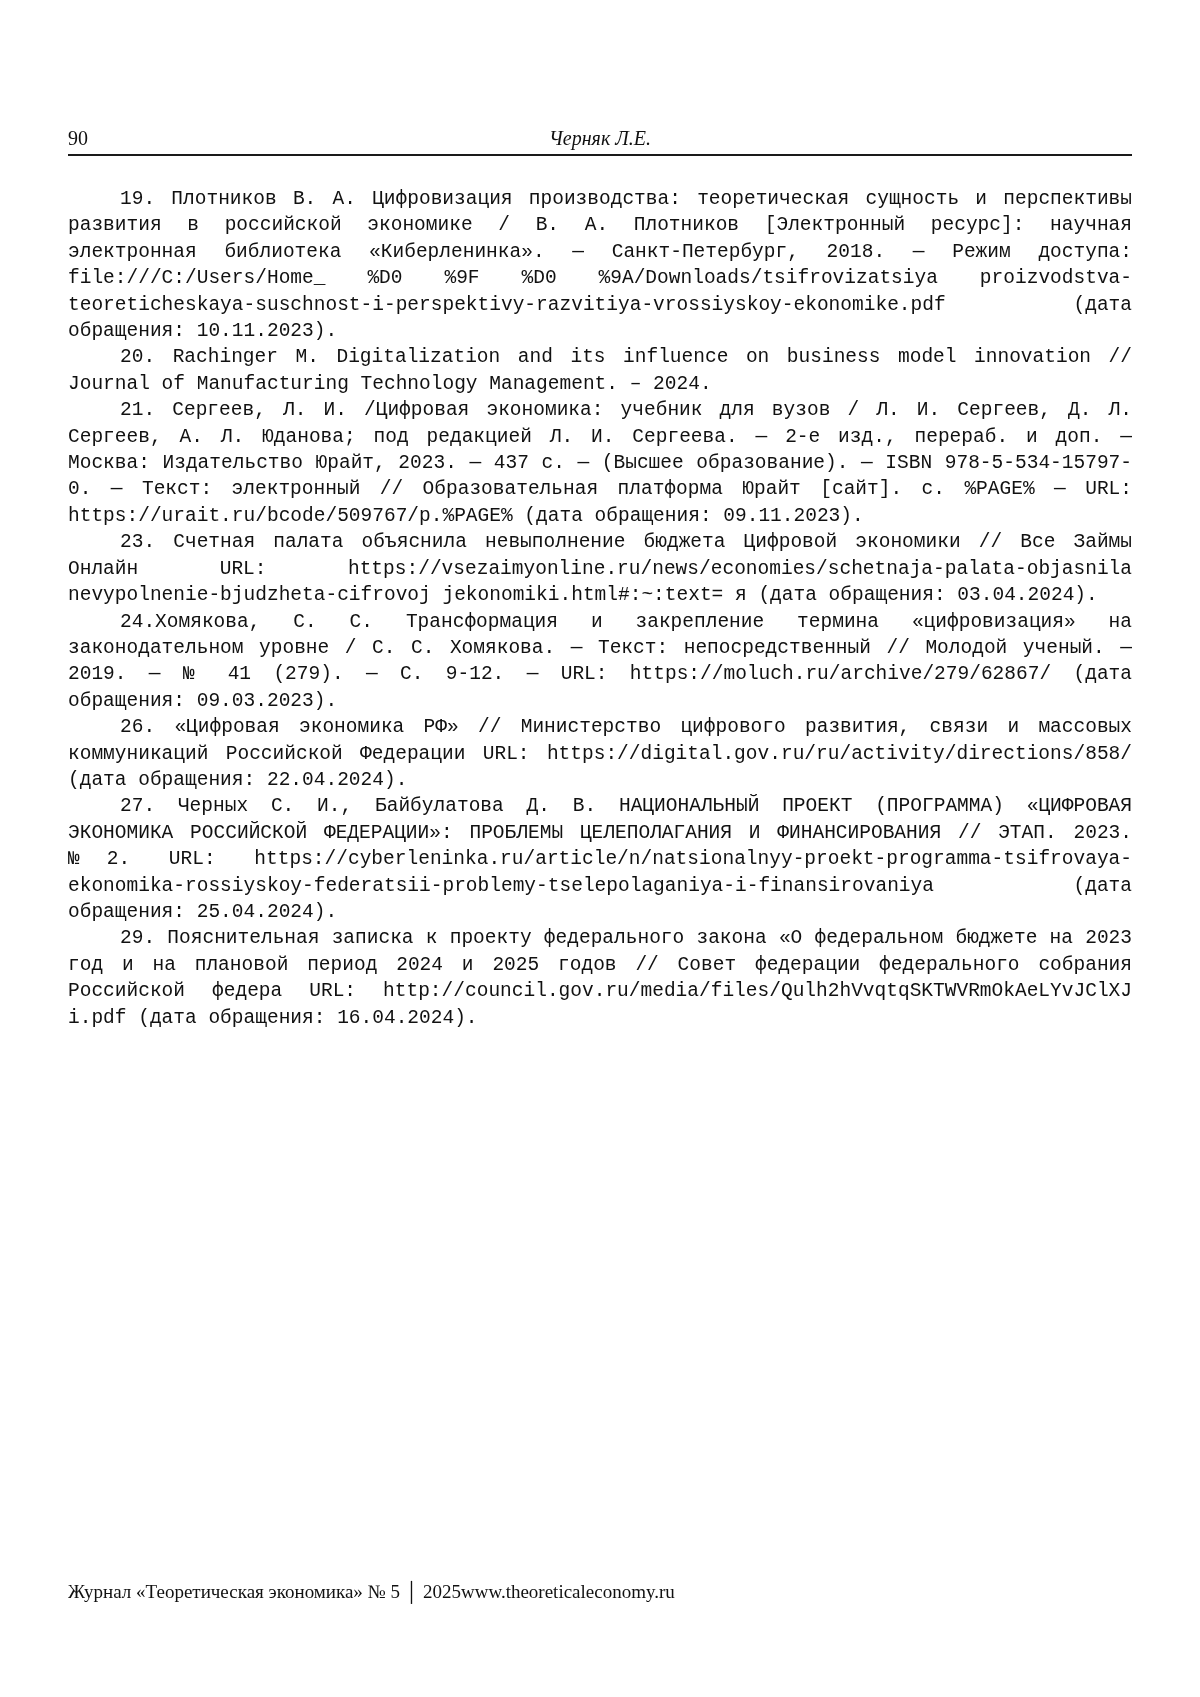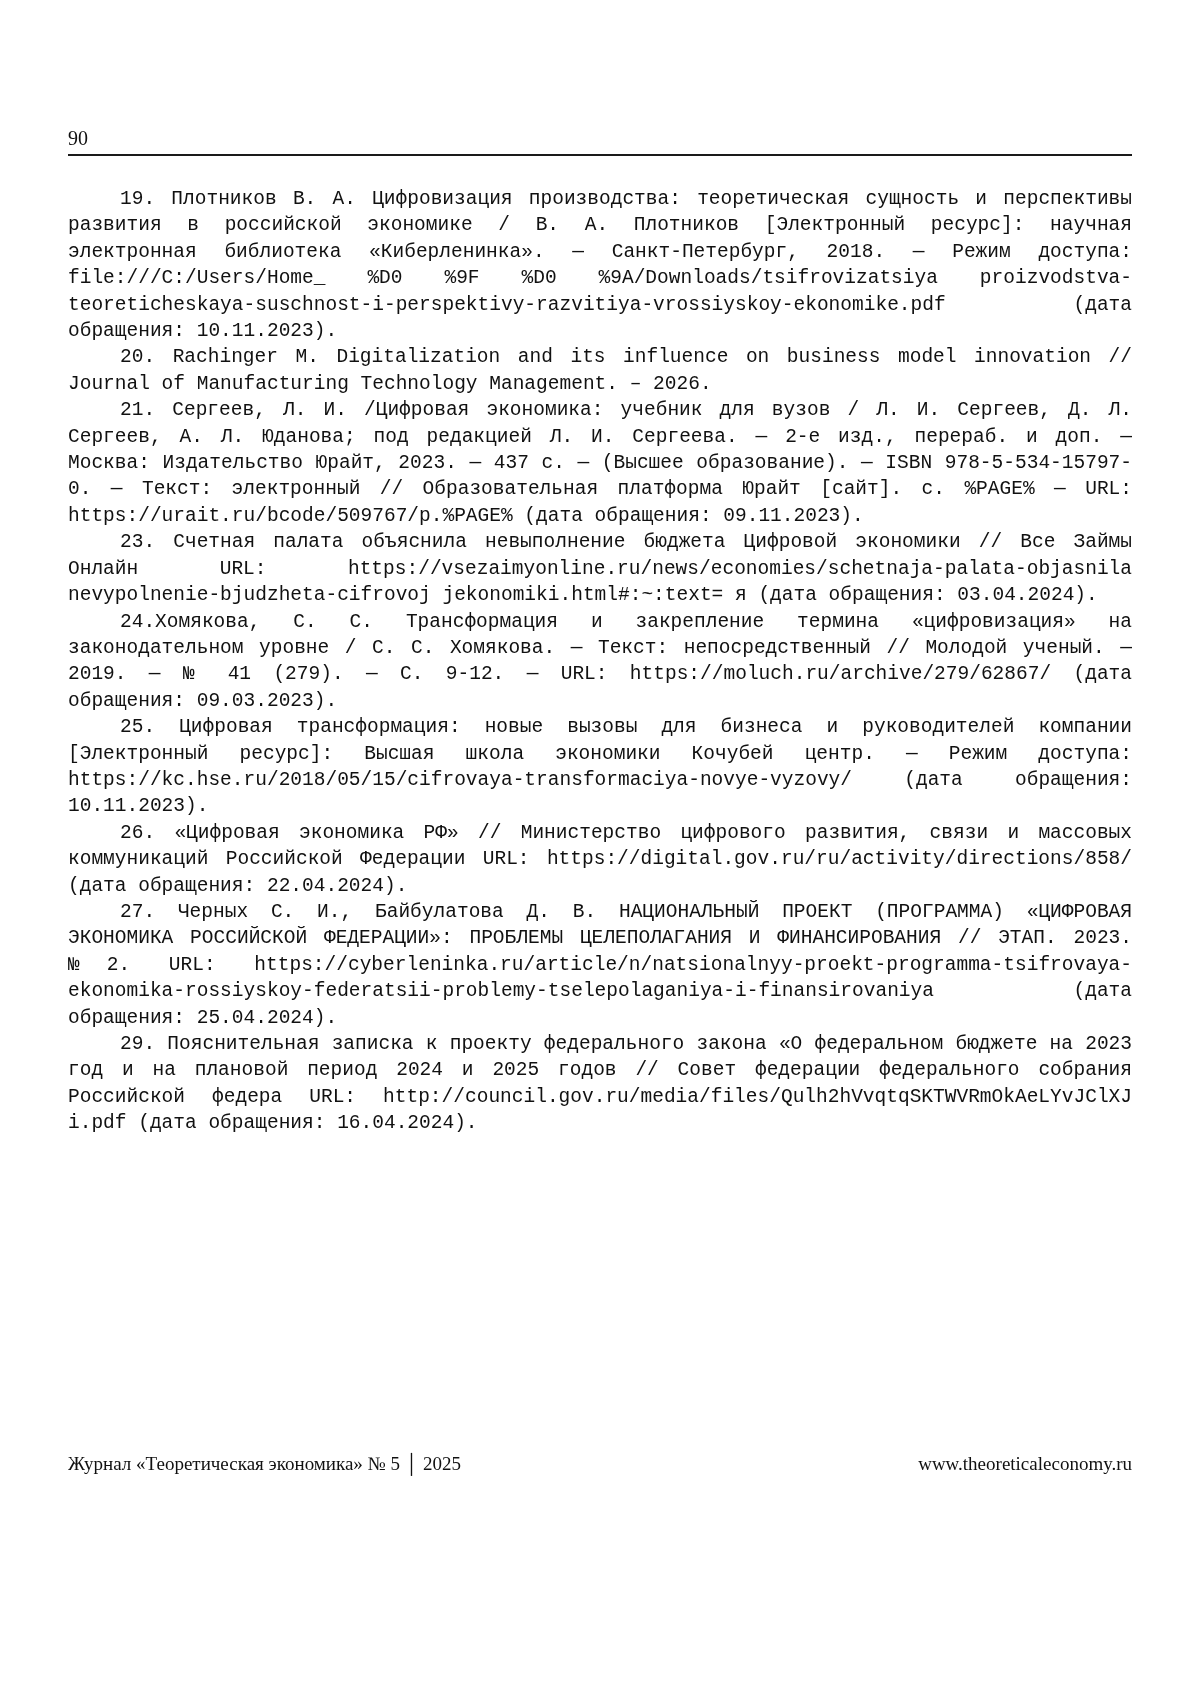--- a/index.html
+++ b/index.html
@@ -49,48 +49,47 @@
     font-size: 19.5px;
     line-height: 26.4px;
     text-align: justify;
     text-indent: 52px;
     overflow-wrap: break-word;
     word-break: break-word;
     font-family: Liberation Mono, monospace;
   }
   .footer {
     position: absolute;
-    top: 1452px;
+    top: 1580px;
     left: 68px;
     right: 68px;
     display: flex;
-    justify-content: space-between;
     align-items: baseline;
   }
   .footer-left, .footer-right {
     font-size: 19px;
     line-height: 24px;
   }
 </style>
 </head>
 <body>
 
 <div class="page">
 
   <div class="header">
     <span class="page-number">90</span>
+    <span class="running-title">Черняк Л.Е.</span>
   </div>
 
   <div class="content">
     <p>19. Плотников В. А. Цифровизация производства: теоретическая сущность и перспективы развития в российской экономике / В. А. Плотников [Электронный ресурс]: научная электронная библиотека «Киберленинка». — Санкт-Петербург, 2018. — Режим доступа: file:///C:/Users/Home_ %D0 %9F %D0 %9A/Downloads/tsifrovizatsiya proizvodstva-teoreticheskaya-suschnost-i-perspektivy-razvitiya-vrossiyskoy-ekonomike.pdf (дата обращения: 10.11.2023).</p>
-    <p>20. Rachinger M. Digitalization and its influence on business model innovation // Journal of Manufacturing Technology Management. – 2026.</p>
+    <p>20. Rachinger M. Digitalization and its influence on business model innovation // Journal of Manufacturing Technology Management. – 2024.</p>
     <p>21. Сергеев, Л. И. /Цифровая экономика: учебник для вузов / Л. И. Сергеев, Д. Л. Сергеев, А. Л. Юданова; под редакцией Л. И. Сергеева. — 2-е изд., перераб. и доп. — Москва: Издательство Юрайт, 2023. — 437 с. — (Высшее образование). — ISBN 978-5-534-15797-0. — Текст: электронный // Образовательная платформа Юрайт [сайт]. с. %PAGE% — URL: https://urait.ru/bcode/509767/p.%PAGE% (дата обращения: 09.11.2023).</p>
     <p>23. Счетная палата объяснила невыполнение бюджета Цифровой экономики // Все Займы Онлайн URL: https://vsezaimyonline.ru/news/economies/schetnaja-palata-objasnila nevypolnenie-bjudzheta-cifrovoj jekonomiki.html#:~:text= я (дата обращения: 03.04.2024).</p>
     <p>24.Хомякова, С. С. Трансформация и закрепление термина «цифровизация» на законодательном уровне / С. С. Хомякова. — Текст: непосредственный // Молодой ученый. — 2019. — № 41 (279). — С. 9-12. — URL: https://moluch.ru/archive/279/62867/ (дата обращения: 09.03.2023).</p>
-    <p>25. Цифровая трансформация: новые вызовы для бизнеса и руководителей компании [Электронный ресурс]: Высшая школа экономики Кочубей центр. — Режим доступа: https://kc.hse.ru/2018/05/15/cifrovaya-transformaciya-novye-vyzovy/ (дата обращения: 10.11.2023).</p>
     <p>26. «Цифровая экономика РФ» // Министерство цифрового развития, связи и массовых коммуникаций Российской Федерации URL: https://digital.gov.ru/ru/activity/directions/858/ (дата обращения: 22.04.2024).</p>
     <p>27. Черных С. И., Байбулатова Д. В. НАЦИОНАЛЬНЫЙ ПРОЕКТ (ПРОГРАММА) «ЦИФРОВАЯ ЭКОНОМИКА РОССИЙСКОЙ ФЕДЕРАЦИИ»: ПРОБЛЕМЫ ЦЕЛЕПОЛАГАНИЯ И ФИНАНСИРОВАНИЯ // ЭТАП. 2023. №2. URL: https://cyberleninka.ru/article/n/natsionalnyy-proekt-programma-tsifrovaya-ekonomika-rossiyskoy-federatsii-problemy-tselepolaganiya-i-finansirovaniya (дата обращения: 25.04.2024).</p>
     <p>29. Пояснительная записка к проекту федерального закона «О федеральном бюджете на 2023 год и на плановой период 2024 и 2025 годов // Совет федерации федерального собрания Российской федера URL: http://council.gov.ru/media/files/Qulh2hVvqtqSKTWVRmOkAeLYvJClXJ i.pdf (дата обращения: 16.04.2024).</p>
   </div>
 
   <div class="footer">
     <span class="footer-left">Журнал «Теоретическая экономика» № 5 │ 2025</span>
     <span class="footer-right">www.theoreticaleconomy.ru</span>
   </div>
 

